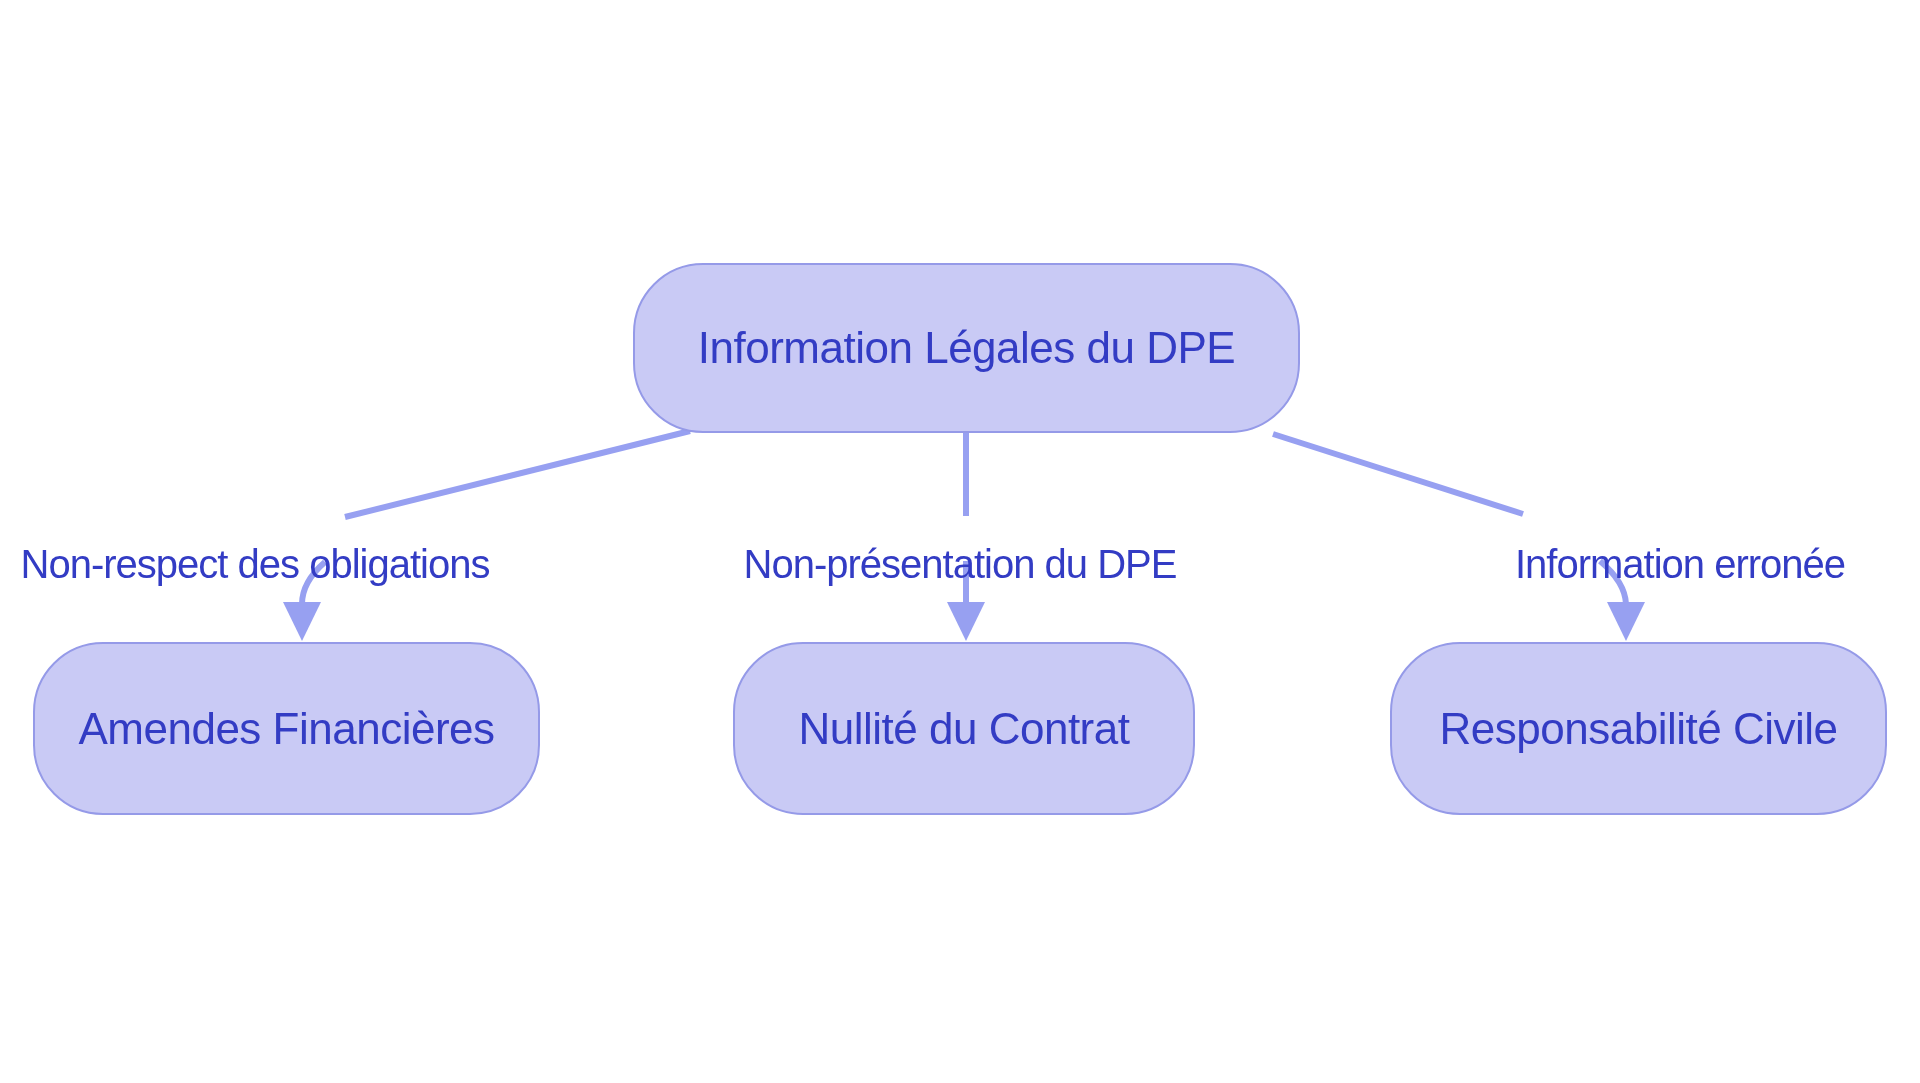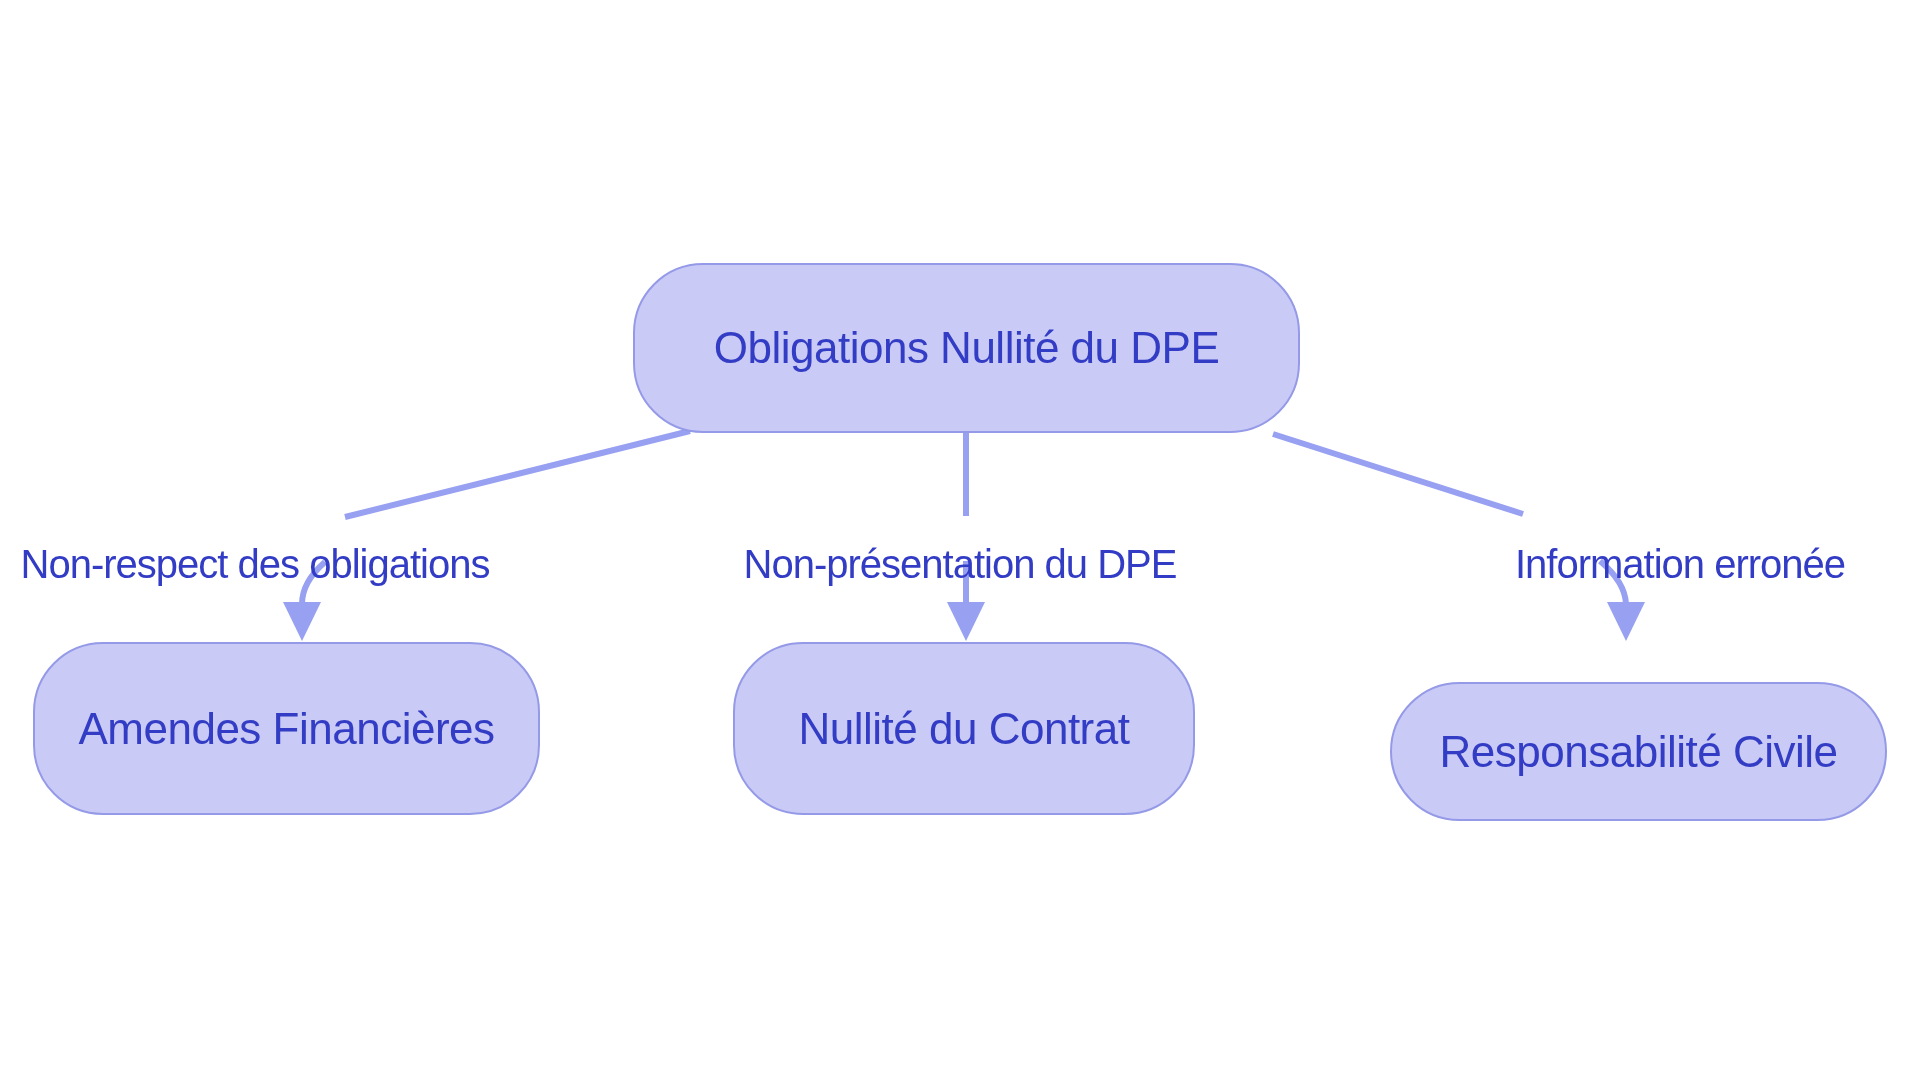--- a/index.html
+++ b/index.html
@@ -34,21 +34,21 @@
   }
   .node .node-label {
     color: var(--text, #333cc4);
     font-size: 44px;
     letter-spacing: -0.5px;
     white-space: nowrap;
   }
   .node-root   { left: 633px;  top: 263px; width: 667px; height: 170px; }
   .node-child1 { left: 33px;   top: 642px; width: 507px; height: 173px; }
   .node-child2 { left: 733px;  top: 642px; width: 462px; height: 173px; }
-  .node-child3 { left: 1390px; top: 642px; width: 497px; height: 139px; margin-top: 40px; }
+  .node-child3 { left: 1390px; top: 642px; width: 497px; height: 173px; }
   .edge-label {
     position: absolute;
     z-index: 2;
     top: 539px;
     height: 50px;
     line-height: 50px;
     transform: translateX(-50%);
     color: var(--text, #333cc4);
     font-size: 40px;
     letter-spacing: -1px;
@@ -73,21 +73,21 @@
     <path d="M 283 602 L 321 602 L 302 641 Z" stroke="none" fill="#97a0f1"></path>
 
     <path d="M 966 561 L 966 604" fill="none" stroke-width="6" stroke="#97a0f1"></path>
     <path d="M 947 602 L 985 602 L 966 641 Z" stroke="none" fill="#97a0f1"></path>
 
     <path d="M 1600 561 Q 1625 582 1626 604" fill="none" stroke-width="6" stroke="#97a0f1"></path>
     <path d="M 1607 602 L 1645 602 L 1626 641 Z" stroke="none" fill="#97a0f1"></path>
   </svg>
 
   <div class="node node-root">
-    <span class="node-label">Obligations Nullité du DPE</span>
+    <span class="node-label">Information Légales du DPE</span>
   </div>
 
   <div class="edge-label edge-label-1">Non-respect des obligations</div>
   <div class="edge-label edge-label-2">Non-présentation du DPE</div>
   <div class="edge-label edge-label-3">Information erronée</div>
 
   <div class="node node-child1">
     <span class="node-label">Amendes Financières</span>
   </div>
   <div class="node node-child2">

